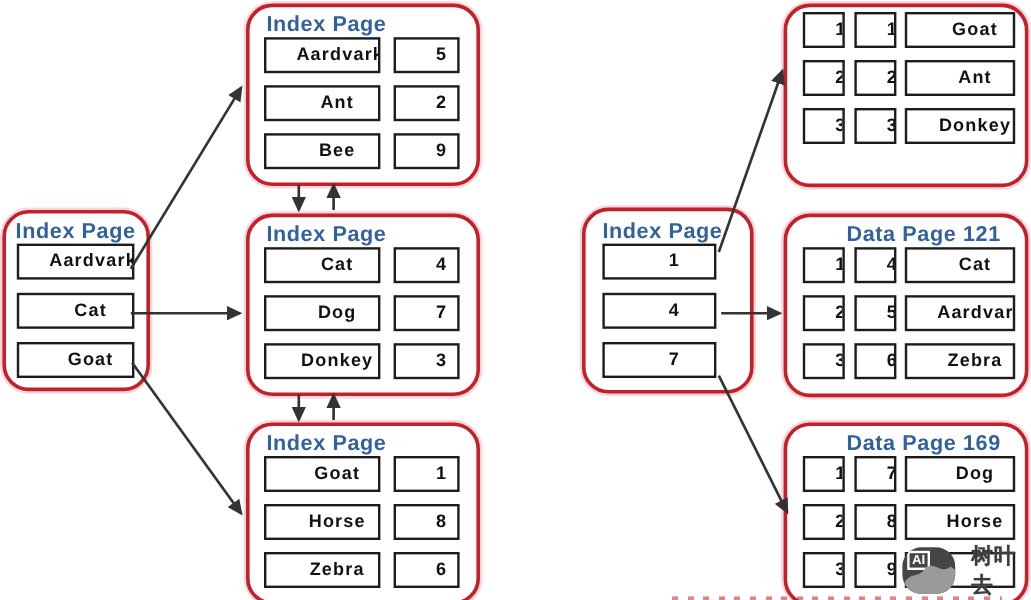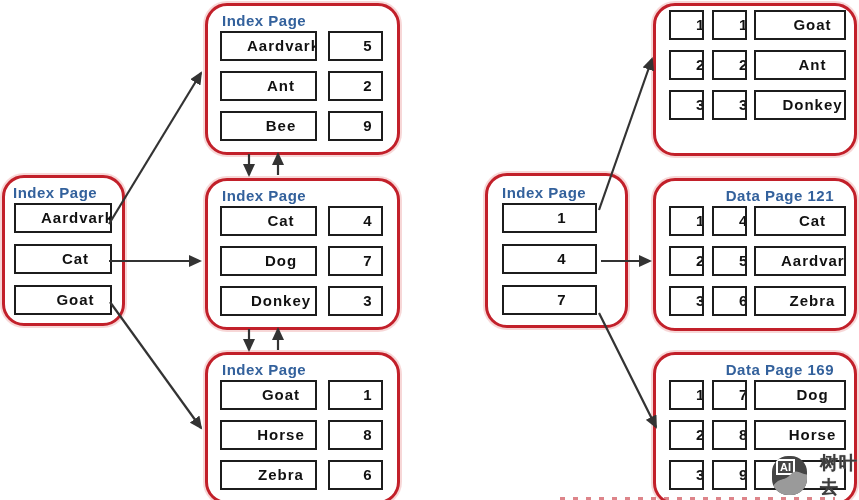--- a/index.html
+++ b/index.html
@@ -7,21 +7,21 @@
     position:relative;width:859px;height:500px;overflow:hidden;background:#fff;
     font-family:"Liberation Sans","DejaVu Sans",sans-serif;
   }
   .page{
     position:absolute;box-sizing:border-box;background:#fff;
     border:3px solid #c2202a;border-radius:22px;
     box-shadow:0 0 0 2px rgba(231,140,140,.35);
     padding-top:4px;
   }
   .ptitle{
-    font-weight:bold;font-size:15px;color:#33619c;height:21px;line-height:21px;
+    font-weight:bold;font-size:18px;color:#33619c;height:21px;line-height:21px;
     white-space:nowrap;letter-spacing:.5px;
   }
   .ptitle.tleft{padding-left:14px;}
   .ptitle.tcenter{padding-left:8px;}
   .ptitle.tright{text-align:right;padding-right:20px;}
   .cell{
     box-sizing:border-box;border:2px solid #1c1c1c;background:#fff;
     height:30px;line-height:26px;text-align:center;
     font-weight:bold;font-size:15px;color:#111;letter-spacing:1px;
     white-space:nowrap;overflow:hidden;padding-left:25px;
@@ -41,21 +41,21 @@
   
   .datapage{left:653px;width:204px;height:153px;}
   .datapage .prow{margin-left:13px;}
   .datapage .slot{width:35px;}
   .datapage .id{width:35px;margin-left:8px;}
   .datapage .nm{width:92px;margin-left:7px;}
   
   #arrows{position:absolute;left:0;top:0;width:859px;height:500px;pointer-events:none;z-index:5;}
   
   #watermark{position:absolute;left:752px;top:451px;z-index:9;display:flex;align-items:center;}
-  .wm-icon{position:relative;width:51px;height:39px;background:#454545;border-radius:16px;overflow:hidden;margin-left:20px;}
+  .wm-icon{position:relative;width:51px;height:39px;background:#454545;border-radius:16px;overflow:hidden;}
   .wm-ai{position:absolute;top:3px;left:4px;color:#fff;border:2px solid #fff;font-weight:bold;font-size:11px;line-height:12px;padding:0 2px;letter-spacing:0;}
   .wm-text{font-weight:bold;font-size:18px;color:#3c3c3c;margin-left:13px;letter-spacing:1px;
     text-shadow:0 0 1px #888;}
   
   #cropCaption{position:absolute;left:560px;top:497px;width:275px;height:3px;opacity:.55;
     background:repeating-linear-gradient(90deg,#c2202a 0 5px,transparent 5px 13px);}
 </style>
 </head>
 <body>
 

